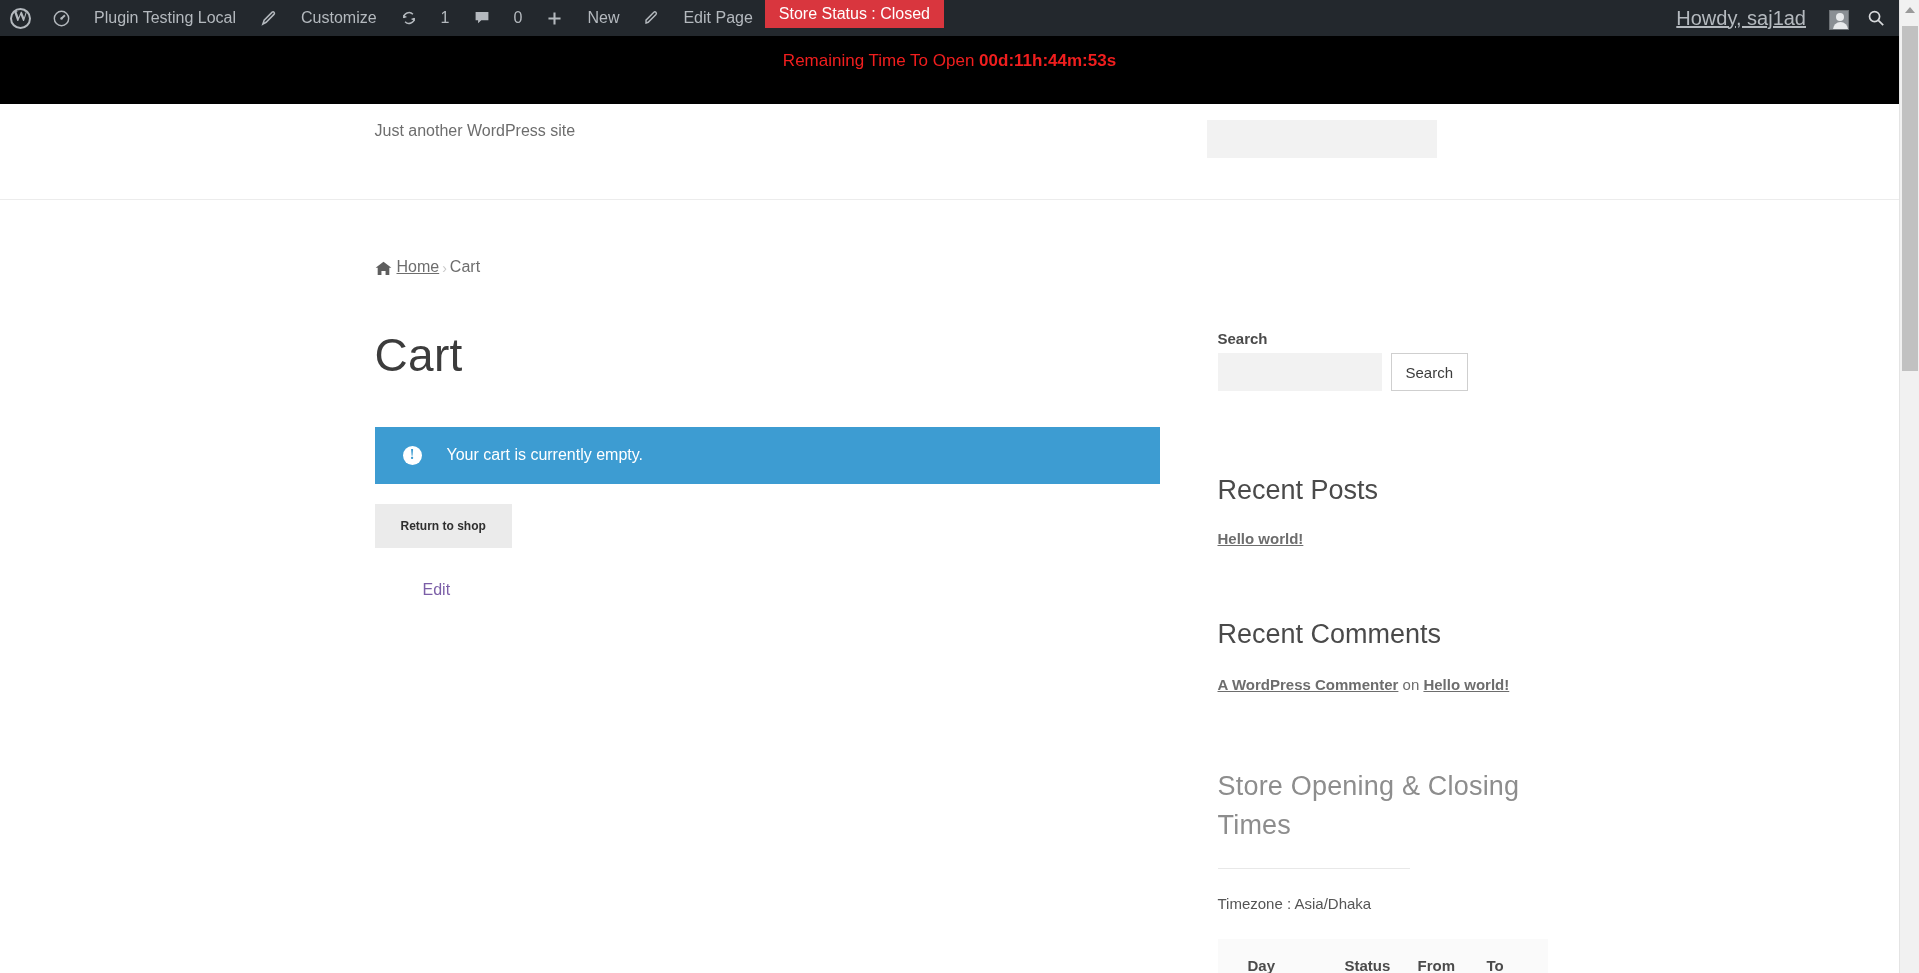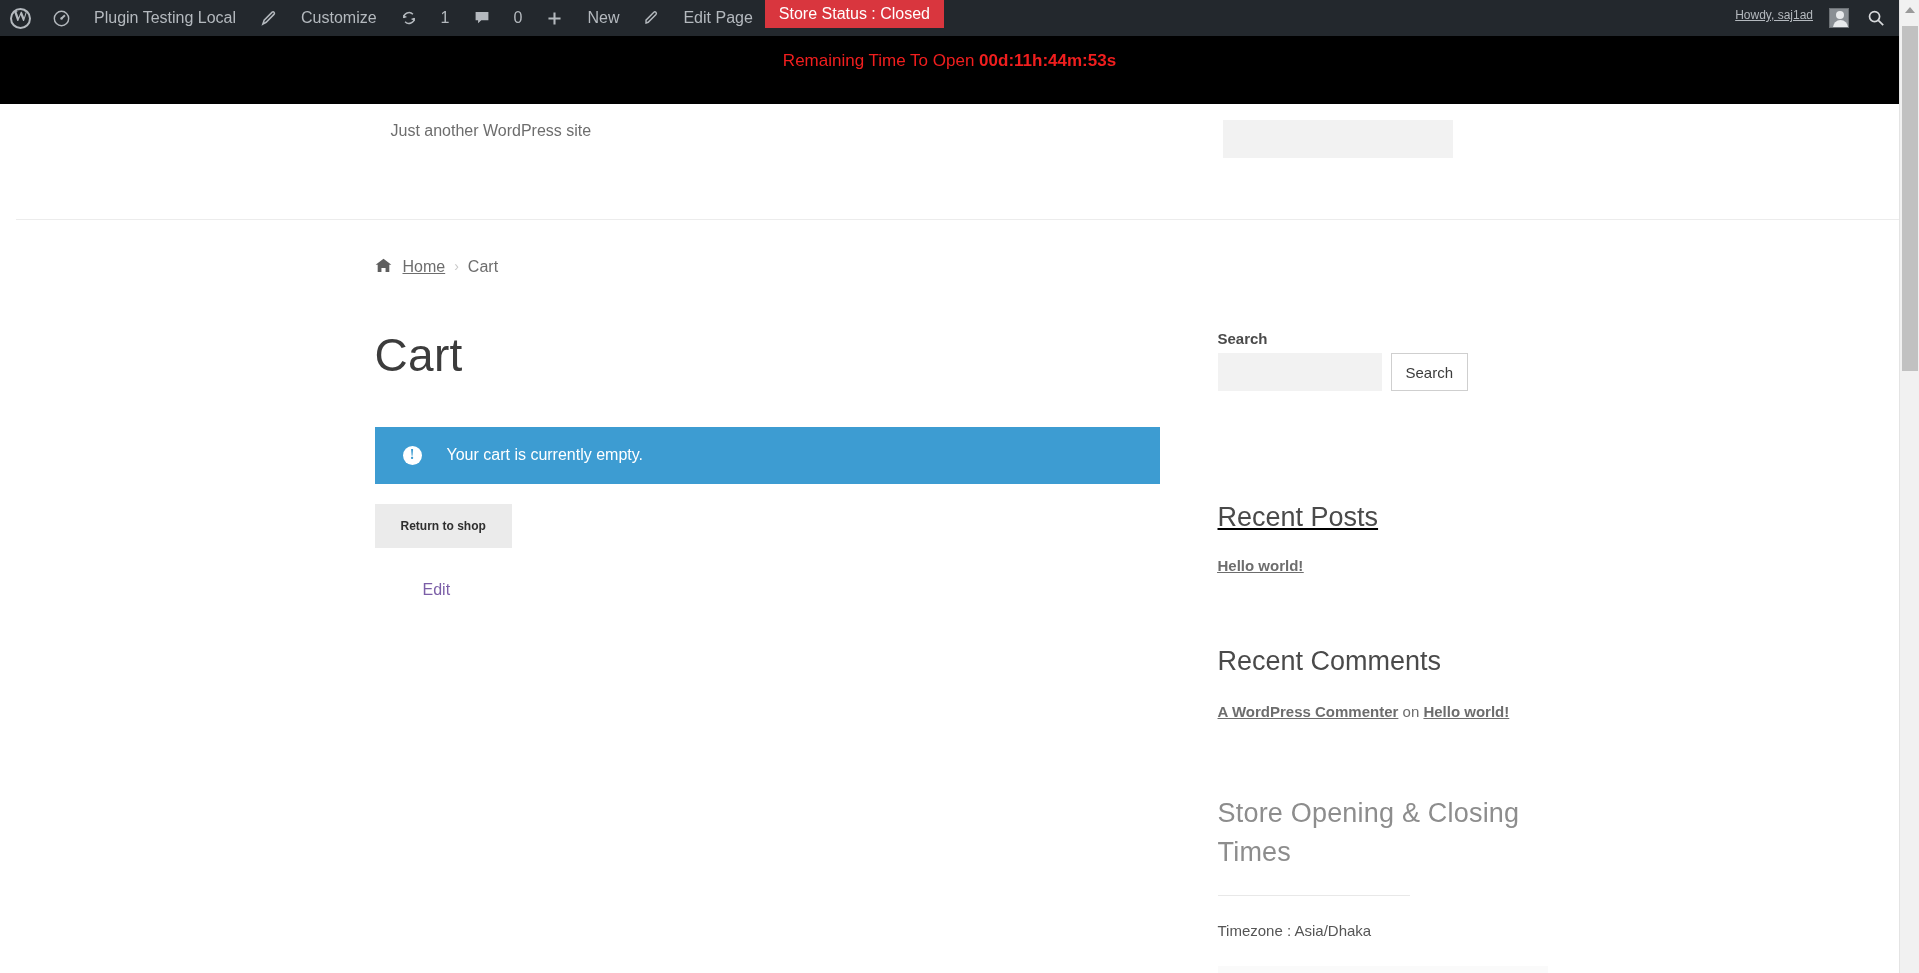--- a/index.html
+++ b/index.html
@@ -49,22 +49,22 @@
     font-size: 16px;
     display: flex; align-items: center;
     height: 28px;
   }
   .ab-spacer { flex: 1 1 auto; }
   .ab-right {
     display: flex; align-items: center; gap: 0;
     height: 36px;
   }
   .ab-howdy {
-    display: flex; align-items: flex-start; gap: 16px;
-    padding: 0 10px; color: #b4b9be; font-size: 12px;
+    display: flex; align-items: flex-end; gap: 23px;
+    padding: 0 10px; color: #b4b9be; font-size: 20px;
   }
   .ab-avatar {
     width: 20px; height: 20px; background: #8a8f94;
     display: inline-block; position: relative; overflow: hidden;
     border: 1px solid #6d7276;
   }
   .ab-avatar::before {
     content: ""; position: absolute; left: 6px; top: 2px;
     width: 8px; height: 8px; border-radius: 50%; background: #e8eaec;
   }
@@ -109,21 +109,21 @@
   }
 
   .container {
     width: 1150px;
     margin: 0 auto;
     position: relative;
   }
 
   
   #site-header {
-    position: absolute; top: 36px; left: 16px; width: 1899px; height: 184px;
+    position: absolute; top: 36px; left: 0; width: 1899px; height: 164px;
     border-bottom: 1px solid #ececec;
     background: #fff;
   }
   #site-header .container { height: 196px; }
   .tagline {
     position: absolute; left: 0; top: 86px;
     font-size: 16px; color: #6d6d6d;
     font-weight: 400;
   }
   .hdr-search-box {
@@ -143,21 +143,21 @@
     display: flex; align-items: center; gap: 0;
   }
   .cart-amount { font-size: 17px; color: #4a4a4a; }
   .cart-items { font-size: 15px; color: #b5b5b5; margin-left: 12px; }
   .cart-icon-wrap { margin-left: 140px; display:flex; align-items:center; }
 
   
   #breadcrumb {
     position: absolute; top: 258px; left: 0; width: 1899px;
   }
-  #breadcrumb .container { display: flex; align-items: flex-start; gap: 6px; }
+  #breadcrumb .container { display: flex; align-items: flex-end; gap: 0; }
   .bc-home-icon { display: inline-flex; align-items: center; margin-right: 5px; }
   .bc-link {
     font-size: 16px; color: #6d6d6d; text-decoration: underline;
   }
   .bc-sep { color: #c9c9c9; font-size: 14px; margin: 0 3px; }
   .bc-current { font-size: 16px; color: #6d6d6d; }
 
   
   #main-area {
     position: absolute; top: 330px; left: 0; width: 1899px;
@@ -338,21 +338,21 @@
         <aside id="secondary">
 
           <section class="widget">
             <h2 class="widget-title-sm">Search</h2>
             <div class="search-row">
               <input class="search-input" type="text" placeholder="" style="">
               <button class="search-submit">Search</button>
             </div>
           </section>
 
-          <section class="widget" style="margin-top:110px;text-decoration:underline;">
+          <section class="widget" style="margin-top:83px;">
             <h2 class="widget-title">Recent Posts</h2>
             <a class="widget-link" href="#">Hello world!</a>
           </section>
 
           <section class="widget" style="margin-top:70px;">
             <h2 class="widget-title">Recent Comments</h2>
             <div class="comment-line">
               <a href="#">A WordPress Commenter</a><span class="on"> on </span><a href="#">Hello world!</a>
             </div>
           </section>

